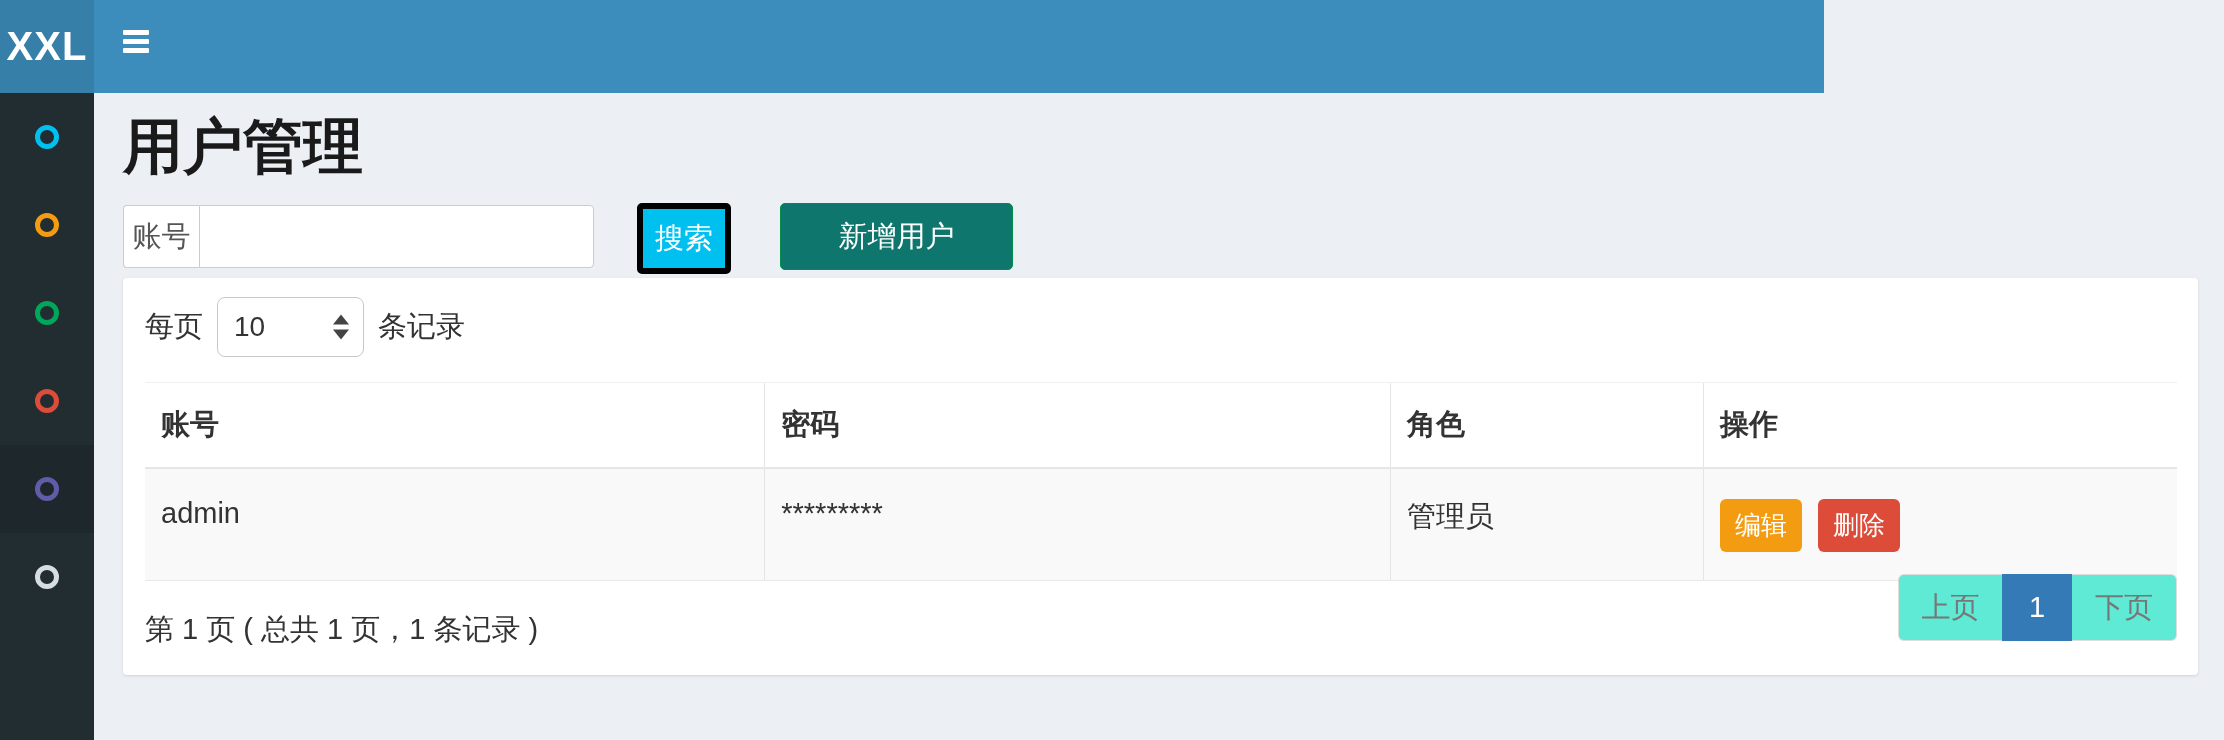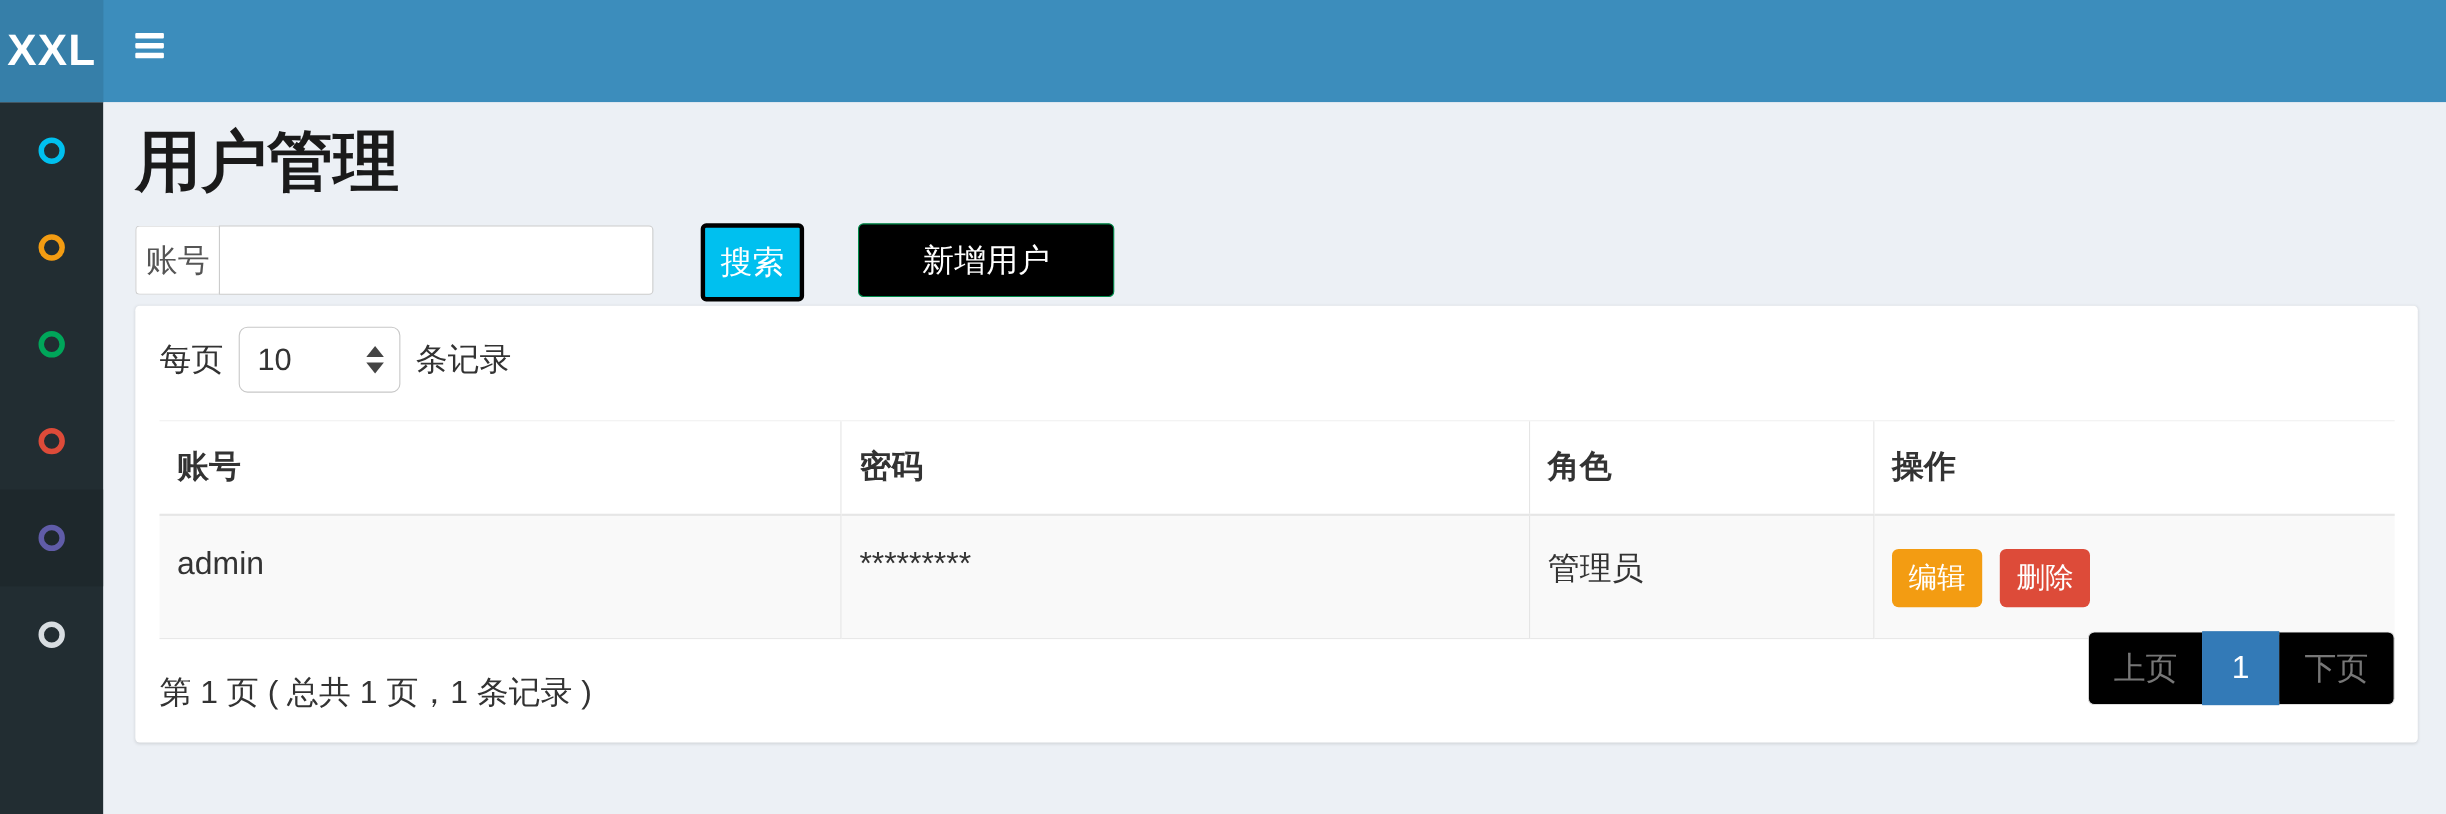--- a/index.html
+++ b/index.html
@@ -1,20 +1,20 @@
 <!DOCTYPE html>
 <html><head>
 <meta charset="utf-8">
 <style>
   * { margin:0; padding:0; box-sizing:border-box; }
   html,body { width:2224px; height:740px; overflow:hidden; }
   body { font-family:"Liberation Sans","DejaVu Sans",sans-serif; background:#ecf0f5; position:relative; }
 
   
-  .navbar { position:absolute; left:0; top:0; width:2224px; height:93px; background:#3c8dbc; }
+  .navbar { position:absolute; left:0; top:0; width:1824px; height:93px; background:#3c8dbc; }
   .logo { position:absolute; left:0; top:0; width:94px; height:93px; background:#367fa9;
           display:flex; align-items:center; justify-content:center;
           color:#fff; font-size:40px; font-weight:700; letter-spacing:1px; }
   .hamburger { position:absolute; left:123px; top:30px; width:26px; height:23px; cursor:pointer; }
   .hamburger span { display:block; width:26px; height:5px; background:#fff; margin-bottom:4px; border-radius:1px; }
   .welcome { position:absolute; right:28px; top:0; height:93px; display:flex; align-items:center;
              gap:14px; color:#fff; font-size:29px; cursor:pointer; }
   .caret { width:0; height:0; border-left:9px solid transparent; border-right:9px solid transparent;
            border-top:10px solid #fff; margin-top:4px; }
 
@@ -32,21 +32,21 @@
   .input-group { position:absolute; left:29px; top:112px; width:471px; height:63px; display:flex; }
   .input-addon { width:110px; height:63px; background:#fff; border:1px solid #ccc; border-right:none;
                  border-radius:4px 0 0 4px; display:flex; align-items:center; justify-content:center;
                  color:#555; font-size:29px; }
   .input-field { flex:1; height:63px; border:1px solid #ccc; border-radius:0 4px 4px 0;
                  font-size:28px; padding:0 16px; color:#333; outline:none; background:#fff;
                  font-family:"Liberation Sans","DejaVu Sans",sans-serif; }
   .btn { border:none; border-radius:5px; color:#fff; font-size:29px; cursor:pointer; text-align:center;
          font-family:"Liberation Sans","DejaVu Sans",sans-serif; }
   .btn-search { position:absolute; left:543px; top:110px; width:94px; height:71px;
-                background:#00c0ef; border:4px solid #000000; }
+                background:#00c0ef; border:6px solid #000000; }
   .btn-add { position:absolute; left:686px; top:110px; width:233px; height:67px;
              background:#00a65a; border:1px solid #008d4c; }
 
   
   .panel { position:absolute; left:29px; top:185px; width:2075px; height:397px; background:#fff;
            border-radius:4px; box-shadow:0 1px 3px rgba(0,0,0,0.12); }
 
   .pagesize-row { position:absolute; left:22px; top:18px; height:62px; display:flex; align-items:center;
                   gap:14px; font-size:29px; color:#333; }
   .select-box { position:relative; width:147px; height:60px; border:1px solid #c8c8c8; border-radius:8px;
@@ -68,21 +68,21 @@
   .tbl th + th, .tbl td + td { border-left:1px solid #e5e5e5; }
   .col1 { width:30.5%; } .col2 { width:30.8%; } .col3 { width:15.4%; } .col4 { width:23.3%; }
   .btn-mini { display:inline-block; border:none; border-radius:6px; color:#fff; font-size:26px;
               padding:9px 15px; margin-right:8px; margin-top:2px; cursor:pointer;
               font-family:"Liberation Sans","DejaVu Sans",sans-serif; }
 
   
   .summary { position:absolute; left:22px; top:332px; font-size:29px; color:#333; }
   .pagination { position:absolute; right:21px; top:296px; height:67px; display:flex; }
   .page-btn { height:67px; display:flex; align-items:center; justify-content:center;
-              background:#000000; border:1px solid #ddd; color:#777; font-size:29px; cursor:pointer; }
+              background:#5eead4; border:1px solid #ddd; color:#777; font-size:29px; cursor:pointer; }
   .page-prev { width:104px; border-radius:6px 0 0 6px; }
   .page-num { width:70px; background:#337ab7; border-color:#337ab7; color:#fff; }
   .page-next { width:105px; border-radius:0 6px 6px 0; border-left:none; }
   .page-prev { border-right:none; }
 </style>
 </head>
 <body>
 
 <div class="navbar">
   <div class="logo">XXL</div>
@@ -115,21 +115,21 @@
 </div>
 
 <div class="content">
   <div class="page-title">用户管理</div>
 
   <div class="input-group">
     <div class="input-addon">账号</div>
     <input class="input-field" type="text" value="" style="">
   </div>
   <button class="btn btn-search" style="background-color: rgb(0, 192, 239);">搜索</button>
-  <button class="btn btn-add" style="background-color: #000000;">新增用户</button>
+  <button class="btn btn-add" style="background-color: #0f766e;">新增用户</button>
 
   <div class="panel">
 
     <div class="pagesize-row">
       <span>每页</span>
       <div class="select-box">
         <span>10</span>
         <span class="select-arrows">
           <span class="up"></span>
             <span class="down"></span>

